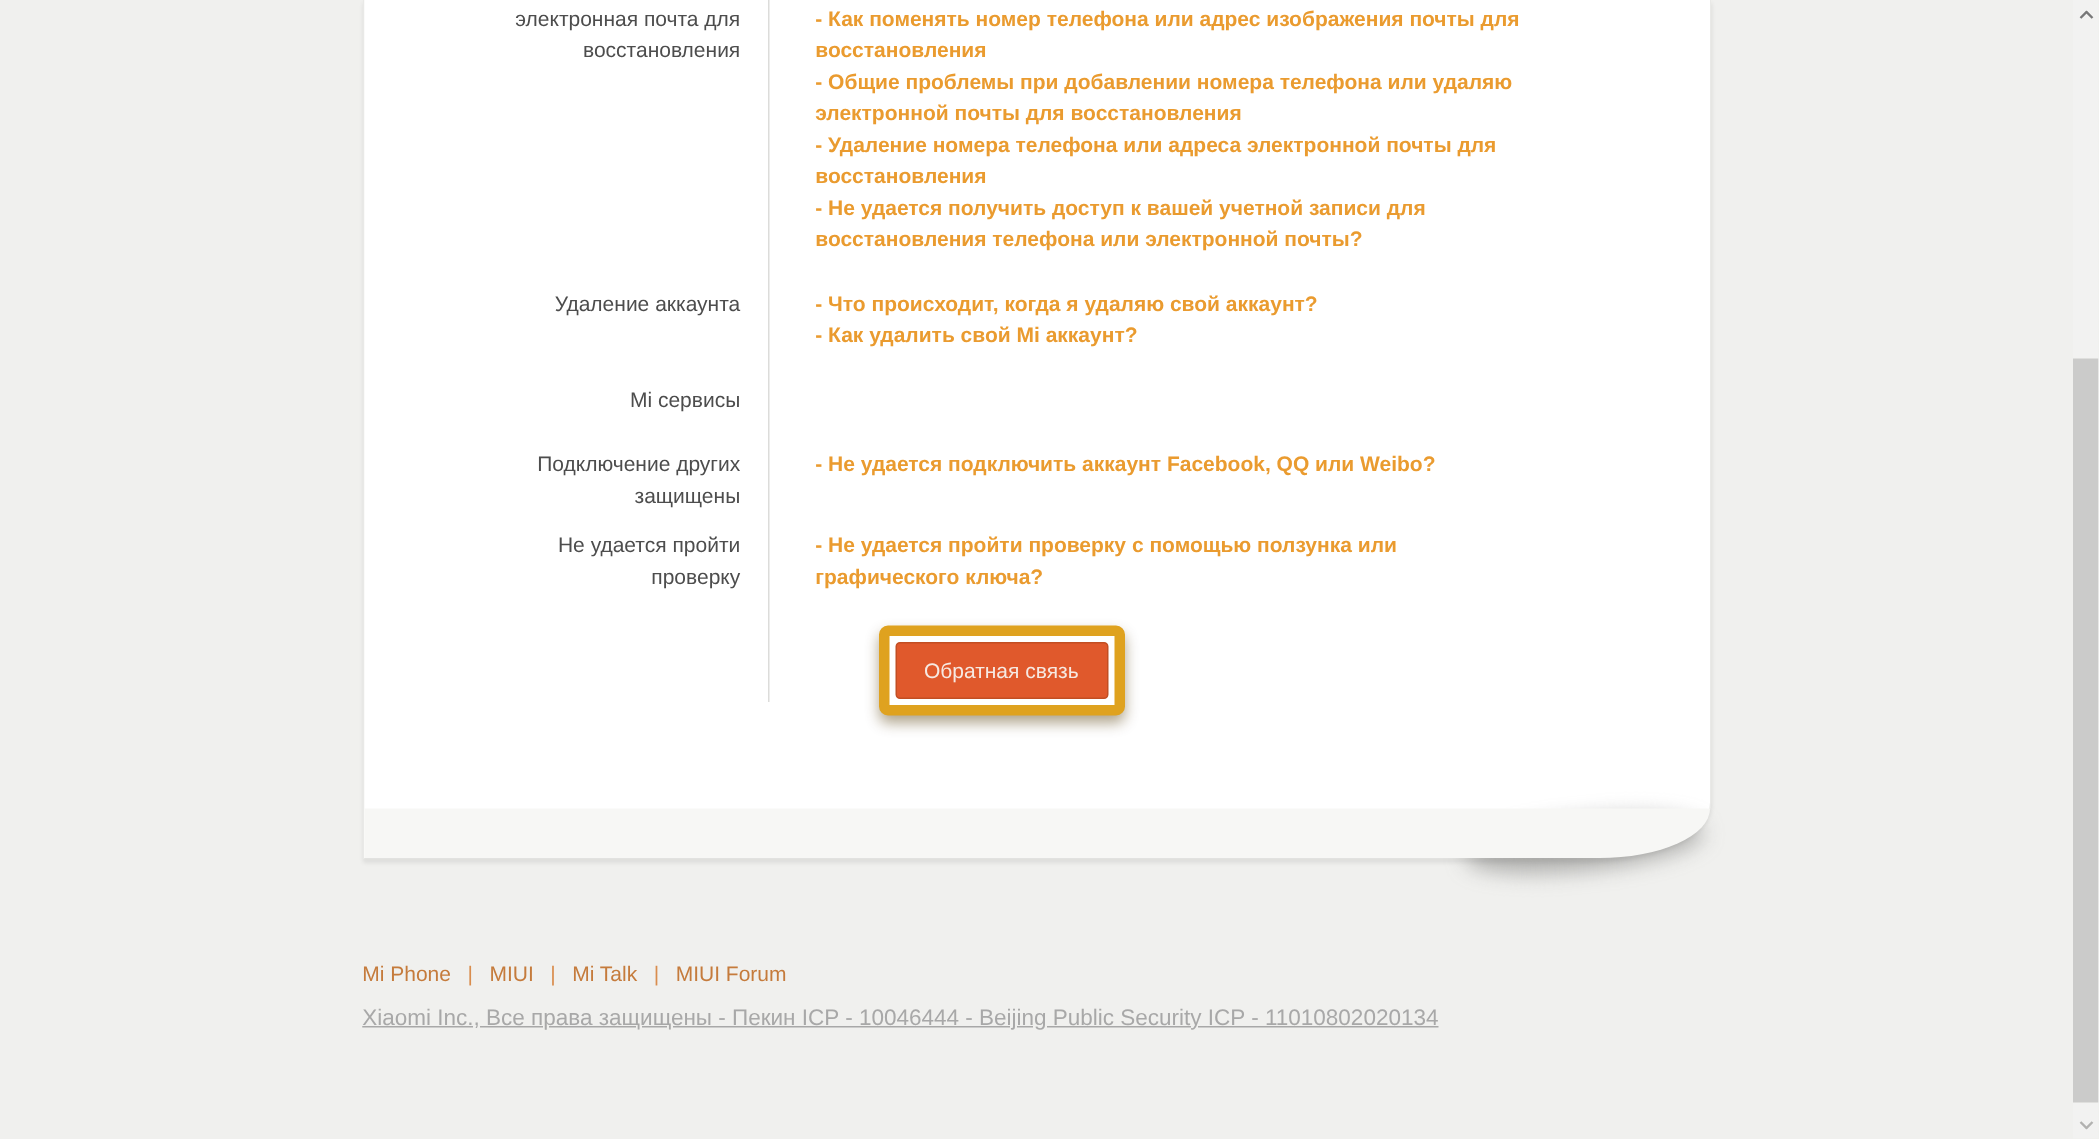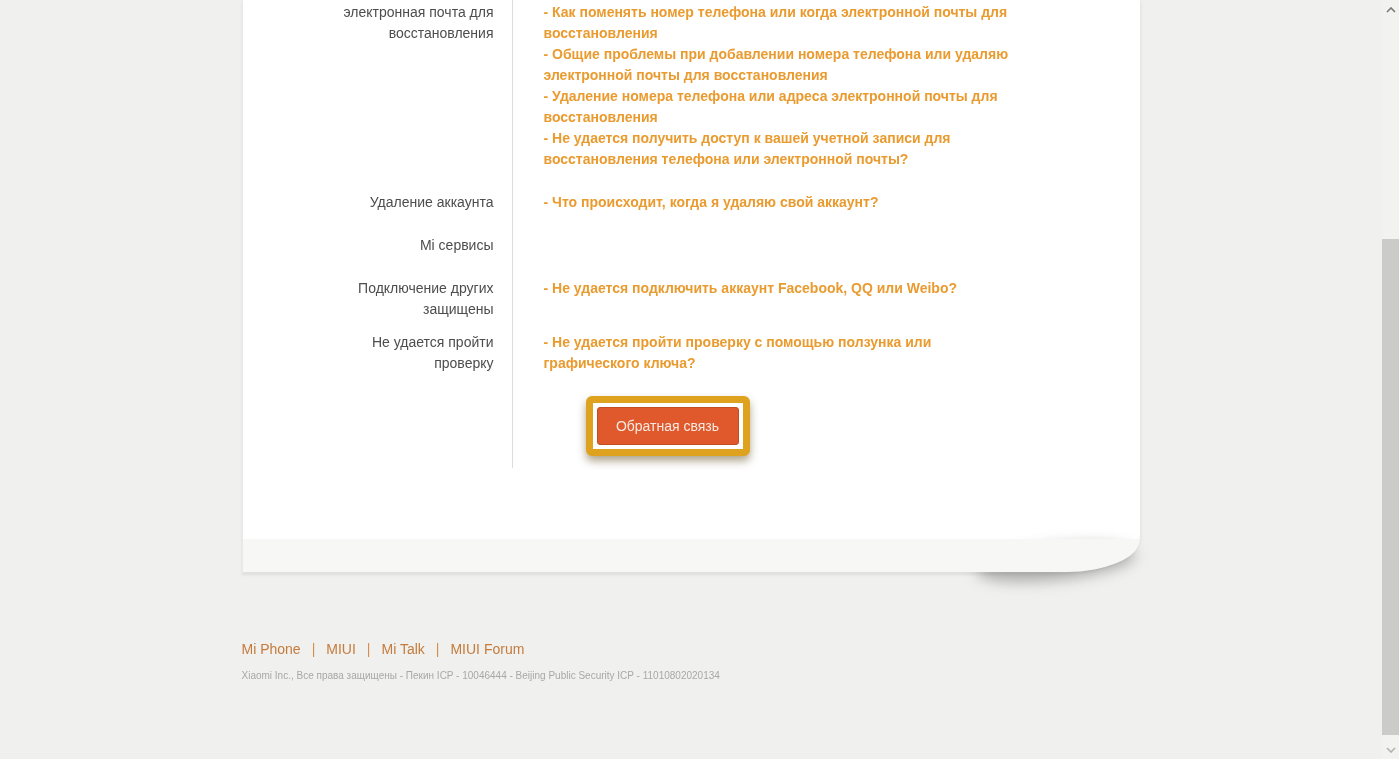--- a/index.html
+++ b/index.html
@@ -108,22 +108,23 @@
 
   
   .site-footer { margin-top: 68px; }
   .footer-links { font-size: 14px; }
   .footer-links a {
     color: #c57b3c; text-decoration: none; cursor: pointer;
   }
   .footer-links .sep { color: #d98d4e; margin: 0 11px; }
   .copyright {
     margin-top: 13px;
-    font-size: 10px;
+    font-size: 15px;
     color: #a8a8a8;
+    text-decoration: underline;
   }
 
   
   .scrollbar {
     position: absolute; right: 0; top: 0;
     width: 17px; height: 759px;
     background: #f2f2f1;
   }
   .sb-btn {
     position: absolute; left: 0;
@@ -149,33 +150,34 @@
     <div class="wrap">
 
       <div class="card">
         <div class="column-divider"></div>
 
         <div class="faq-row">
           <div class="cat-col">
             <div class="cat">электронная почта для восстановления</div>
           </div>
           <div class="links-col">
-            <a class="faq-link">- Как поменять номер телефона или когда электронной почты для восстановления</a>
+            <a class="faq-link">- Как поменять номер телефона или адрес изображения почты для восстановления</a>
             <a class="faq-link">- Общие проблемы при добавлении номера телефона или удаляю электронной почты для восстановления</a>
             <a class="faq-link">- Удаление номера телефона или адреса электронной почты для восстановления</a>
             <a class="faq-link">- Не удается получить доступ к вашей учетной записи для восстановления телефона или электронной почты?</a>
           </div>
         </div>
 
         <div class="faq-row">
           <div class="cat-col">
             <div class="cat">Удаление аккаунта</div>
           </div>
           <div class="links-col">
             <a class="faq-link">- Что происходит, когда я удаляю свой аккаунт?</a>
+            <a class="faq-link">- Как удалить свой Mi аккаунт?</a>
           </div>
         </div>
 
         <div class="faq-row">
           <div class="cat-col">
             <div class="cat">Mi сервисы</div>
           </div>
         </div>
 
         <div class="faq-row tight">

